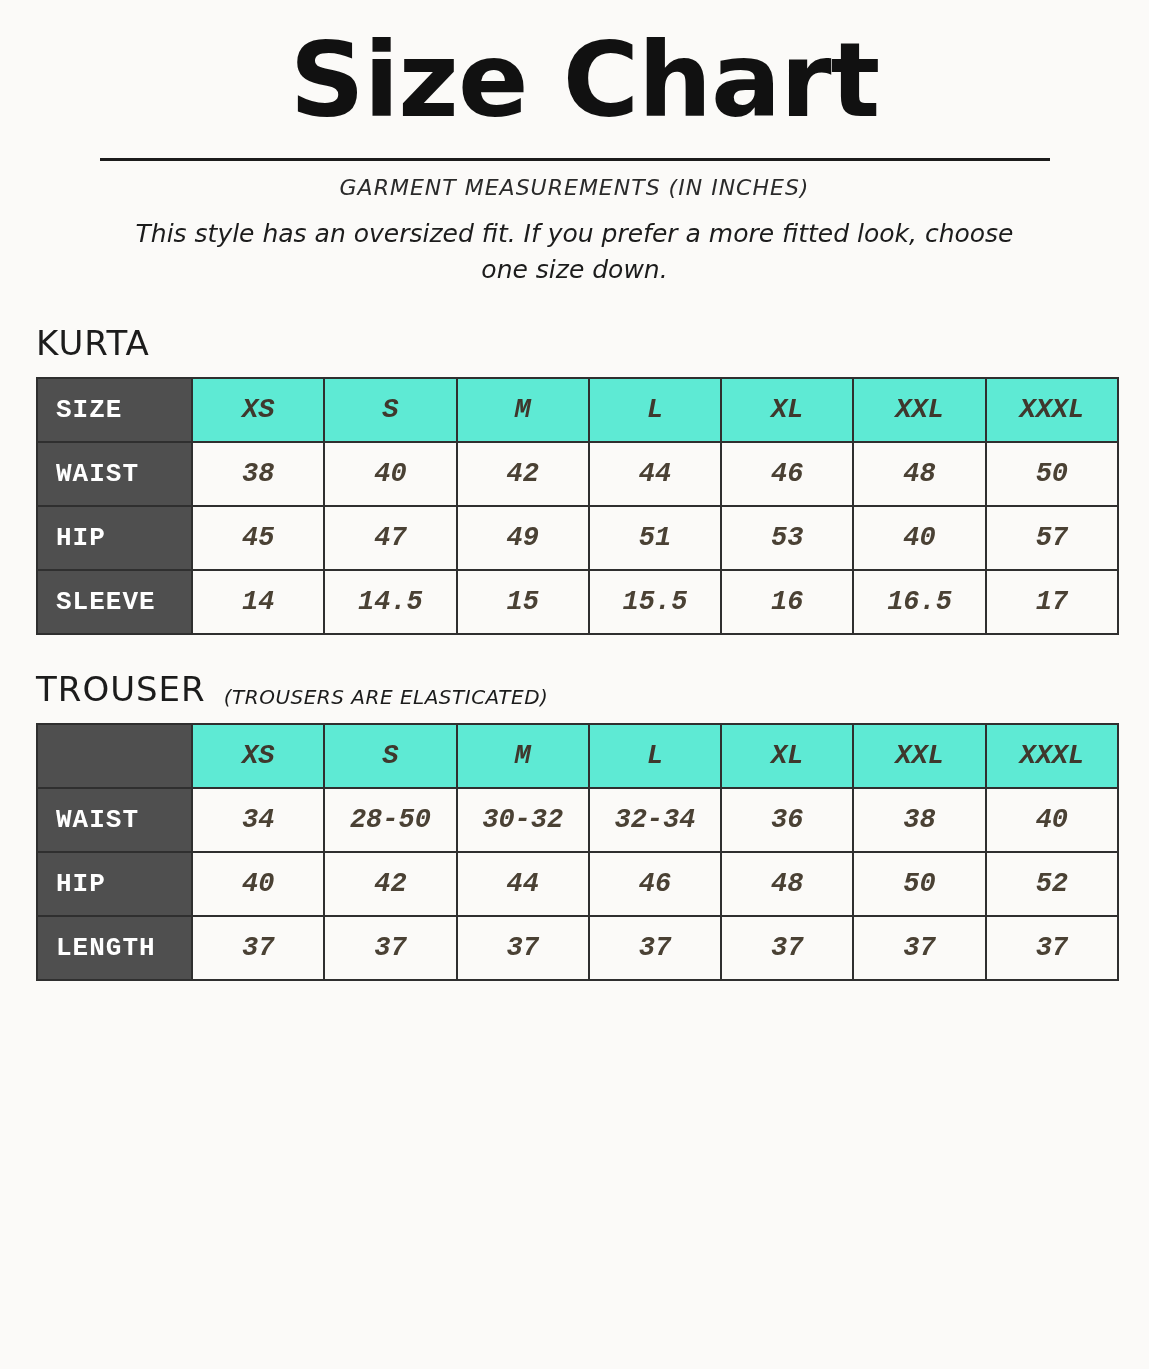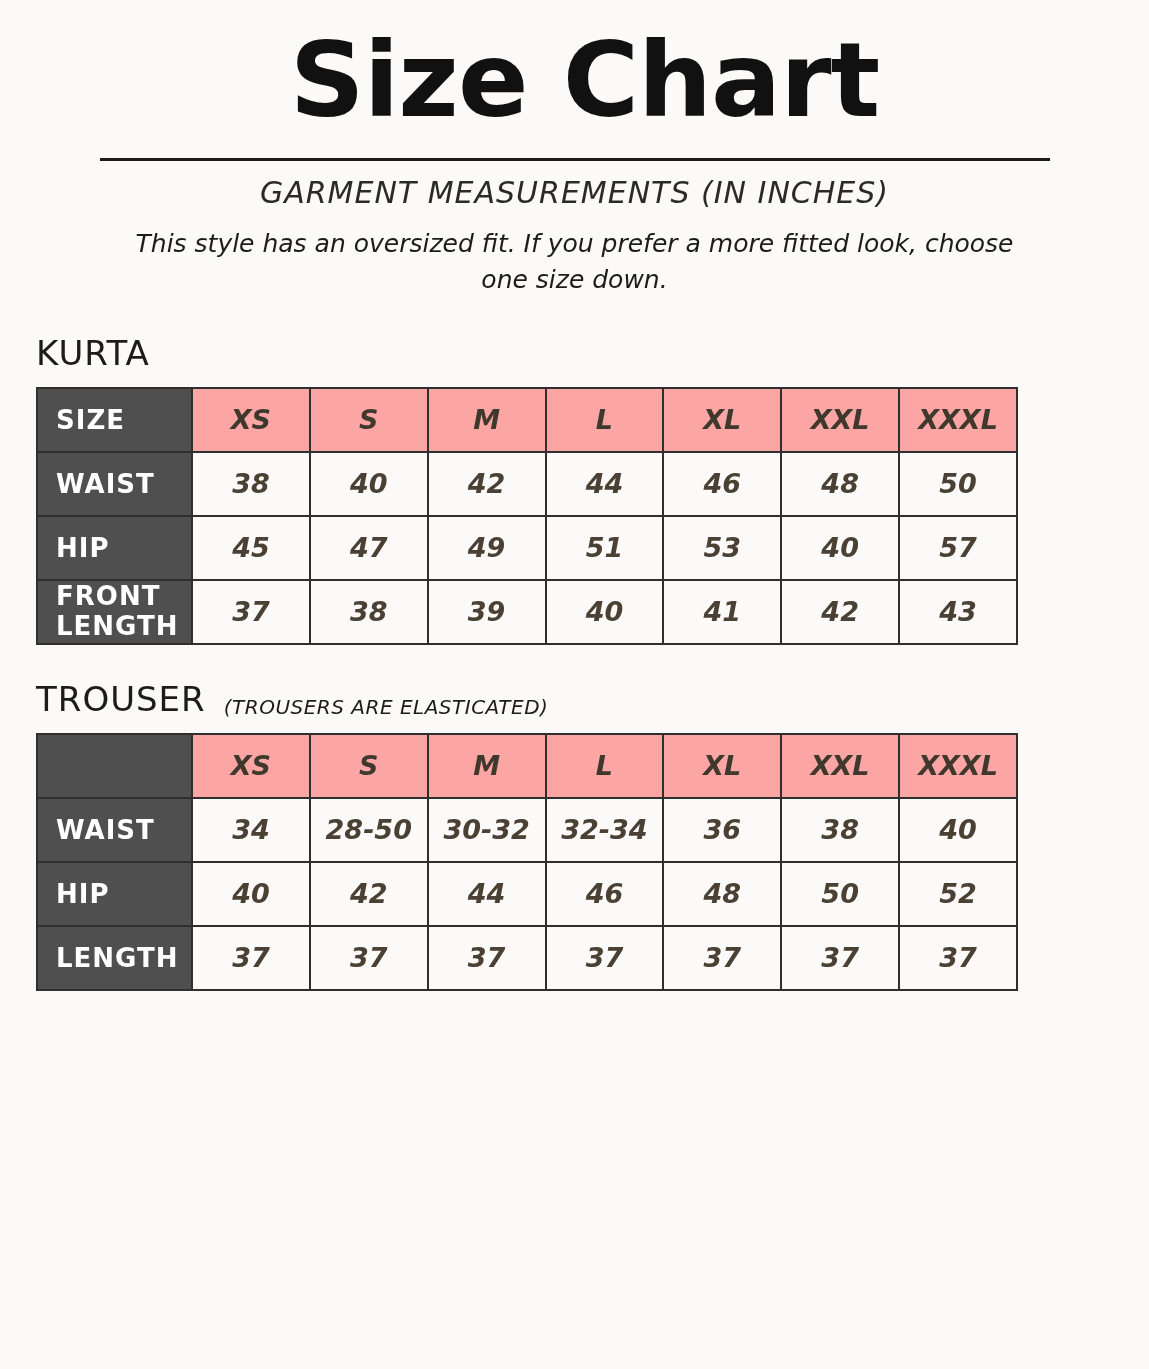--- a/index.html
+++ b/index.html
@@ -35,21 +35,21 @@
     padding-left: 20px;
   }
   .title-rule {
     width: 950px;
     margin: 26px auto 0 auto;
     border-top: 3px solid #1c1c1c;
   }
   .subtitle {
     text-align: center;
     font-style: italic;
-    font-size: 30px;
+    font-size: 22px;
     letter-spacing: 1px;
     margin-top: 14px;
     color: #2a2a2a;
   }
   .note {
     text-align: center;
     font-style: italic;
     font-size: 25px;
     line-height: 1.45;
     margin: 16px auto 0 auto;
@@ -75,22 +75,23 @@
     letter-spacing: 0.5px;
     color: #1c1c1c;
   }
 
   
   .tbl-wrap {
     margin: 0 36px;
   }
   table.size {
     border-collapse: collapse;
-    width: 982px;
+    width: 1083px;
     table-layout: fixed;
+    font-family: Liberation Mono, monospace;
   }
   table.size td, table.size th {
     border: 2px solid #2f2f2f;
     text-align: center;
     vertical-align: middle;
     font-style: italic;
     font-size: 27px;
     color: #4a4134;
     font-weight: bold;
     padding: 0;
@@ -108,21 +109,21 @@
     width: 155px;
   }
   table.size th.corner {
     background: #4f4f4f;
     width: 155px;
   }
   table.size th.sizehead {
     font-style: italic;
     font-weight: bold;
     color: #3f382d;
-    background: #fca5a5;
+    background: #5eead4;
     font-size: 27px;
   }
   .two-line {
     line-height: 1.12;
   }
   .tall td, .tall th { height: 100px; }
 </style>
 </head>
 <body>
 
@@ -168,36 +169,31 @@
           <td class="rowhead">HIP</td>
           <td>45</td>
           <td>47</td>
           <td>49</td>
           <td>51</td>
           <td>53</td>
           <td>40</td>
           <td>57</td>
         </tr>
 
-
-        <tr class="tall">
-          <td class="rowhead">
-            <div class="two-line">
-              <div>FRONT</div>
-              <div>LENGTH</div>
-            </div>
-          </td>
-          <td>37</td>
-          <td>38</td>
-          <td>39</td>
-          <td>40</td>
-          <td>41</td>
-          <td>42</td>
-          <td>43</td>
-        </tr>
+        <tr>
+          <td class="rowhead">SLEEVE</td>
+          <td>14</td>
+          <td>14.5</td>
+          <td>15</td>
+          <td>15.5</td>
+          <td>16</td>
+          <td>16.5</td>
+          <td>17</td>
+        </tr>
+
 
       </tbody>
     </table>
   </div>
 
   <div class="section-head">
     <div class="section-title">TROUSER</div>
     <div class="section-sub">(TROUSERS ARE ELASTICATED)</div>
   </div>
 

